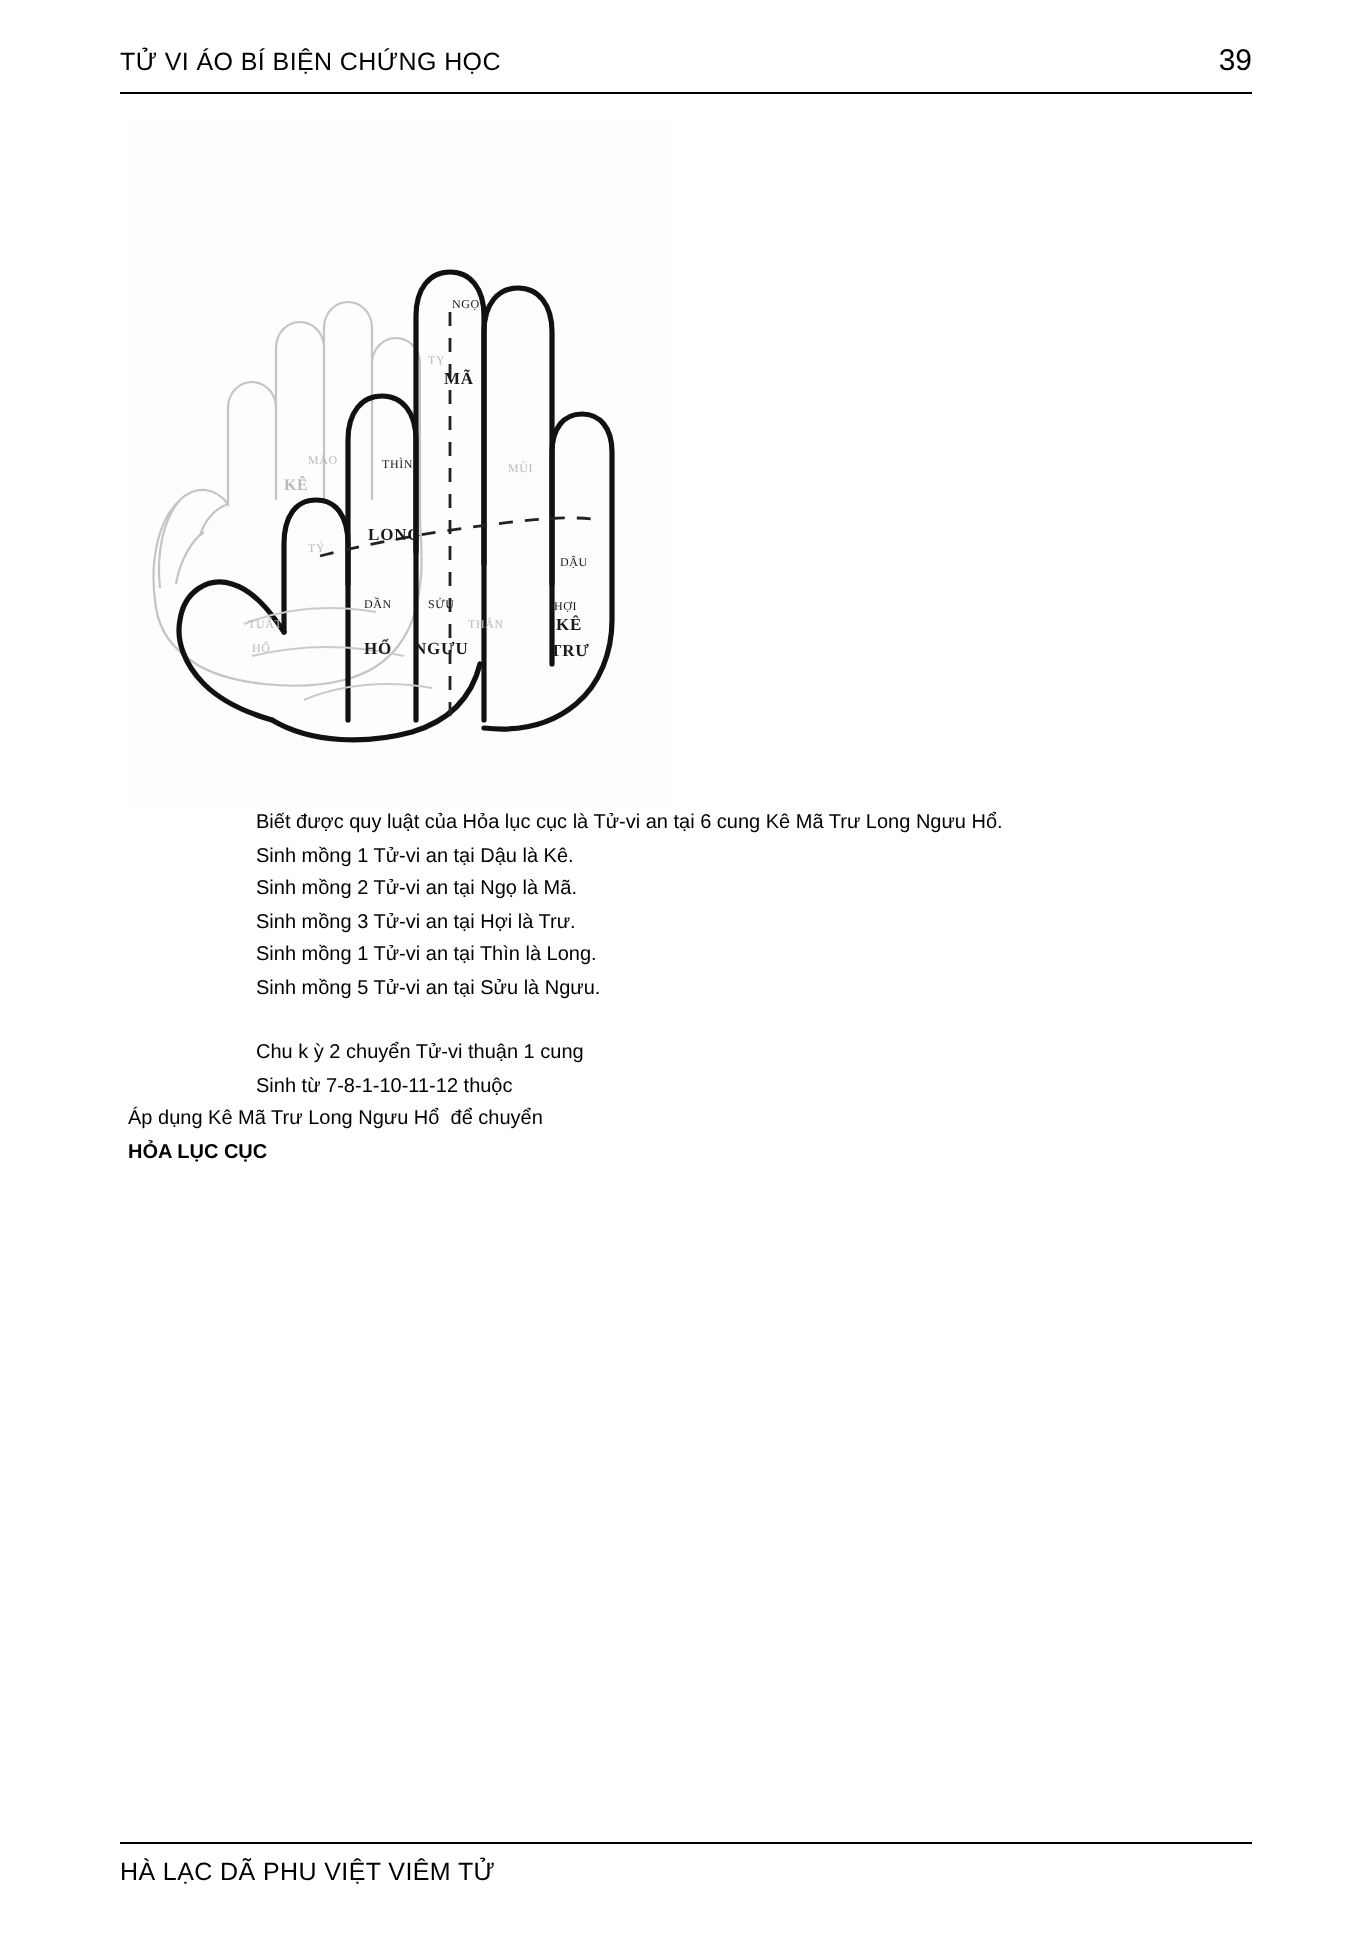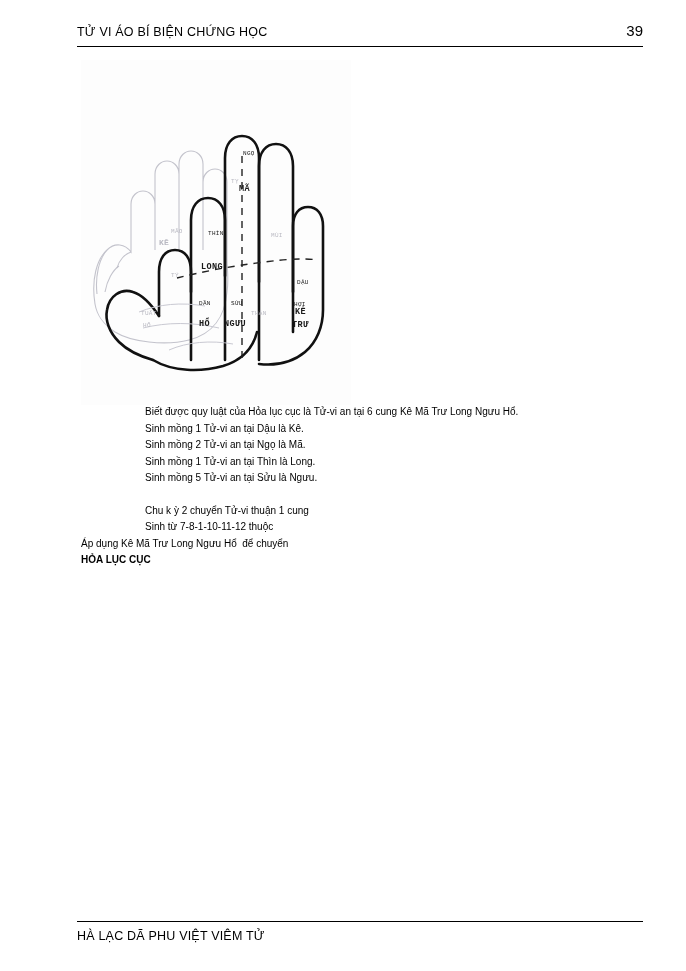--- a/index.html
+++ b/index.html
@@ -10,21 +10,21 @@
   body {
     width: 686px;
     height: 971px;
     font-family: "Liberation Sans", sans-serif;
     color: #000000;
     position: relative;
     overflow: hidden;
   }
   .page {
     position: absolute;
-    left: 17px; top: 0;
+    left: 0; top: 0;
     width: 616px;
     height: 971px;
   }
   
   .header {
     position: absolute;
     left: 60px;
     top: 22px;
     width: 566px;
     display: flex;
@@ -54,21 +54,21 @@
     left: 64px;
     top: 60px;
     width: 270px;
     height: 345px;
     background: #fdfdfd;
     overflow: hidden;
   }
   .figure svg { display: block; }
   .fig-label {
     position: absolute;
-    font-family: Liberation Mono, monospace;
+    font-family: Liberation Serif, serif;
     color: #1a1a1a;
     white-space: nowrap;
   }
   .fig-label.small {
     font-size: 6px;
     letter-spacing: 0.3px;
   }
   .fig-label.bold {
     font-size: 8.5px;
     font-weight: bold;
@@ -195,20 +195,21 @@
     <span class="fig-label ghost" style="left:90px;  top:212px;">TÝ</span>
     <span class="fig-label ghost" style="left:170px; top:250px;">THÂN</span>
     <span class="fig-label ghost" style="left:60px;  top:250px;">TUẤT</span>
     <span class="fig-label ghost" style="left:62px;  top:262px;">HỔ</span>
   </div>
 
   <div class="body-text">
     <div class="line indent-2">Biết được quy luật của Hỏa lục cục là Tử-vi an tại 6 cung Kê Mã Trư Long Ngưu Hổ.</div>
     <div class="line indent-2">Sinh mồng 1 Tử-vi an tại Dậu là Kê.</div>
     <div class="line indent-2">Sinh mồng 2 Tử-vi an tại Ngọ là Mã.</div>
+    <div class="line indent-2">Sinh mồng 3 Tử-vi an tại Hợi là Trư.</div>
     <div class="line indent-2">Sinh mồng 1 Tử-vi an tại Thìn là Long.</div>
     <div class="line indent-2">Sinh mồng 5 Tử-vi an tại Sửu là Ngưu.</div>
     <div class="spacer"></div>
     <div class="line indent-2">Chu k ỳ 2 chuyển Tử-vi thuận 1 cung</div>
     <div class="line indent-2">Sinh từ 7-8-1-10-11-12 thuộc</div>
     <div class="line">Áp dụng Kê Mã Trư Long Ngưu Hổ  để chuyển</div>
     <div class="line bold-line">HỎA LỤC CỤC</div>
   </div>
 
   <div class="footer-rule"></div>

